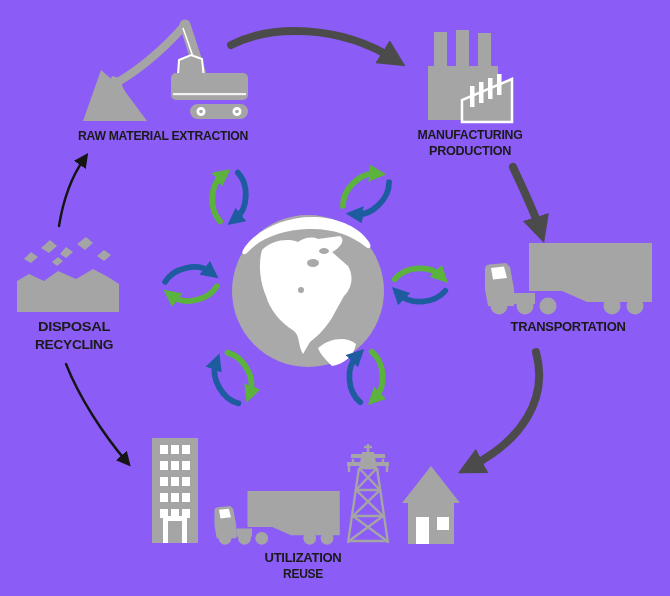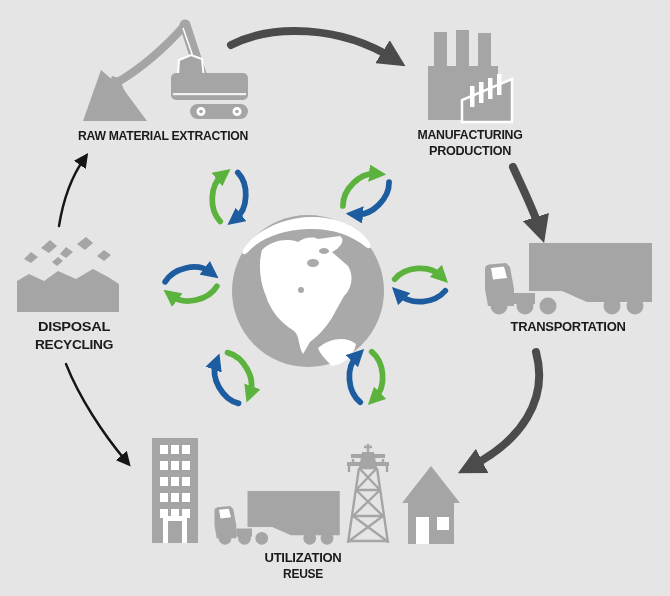--- a/index.html
+++ b/index.html
@@ -1,16 +1,16 @@
 <!DOCTYPE html>
 <html><head>
 <meta charset="utf-8">
 <style>
   html,body{margin:0;padding:0;background:#ffffff;}
-  #stage{position:relative;width:670px;height:596px;background:#e5e5e5;overflow:hidden;
+  #stage{position:relative;width:670px;height:596px;background:#8b5cf6;overflow:hidden;
          font-family:"Liberation Sans",sans-serif;}
   svg{display:block;}
   .icon{fill:#a5a5a5;stroke:none;}
   .icon-stroke{stroke:#a5a5a5;fill:none;}
   .white{fill:#ffffff;}
   .lbl{font-family:"Liberation Sans",sans-serif;font-weight:700;font-size:13px;
        letter-spacing:-0.3px;fill:#1a1a1a;text-anchor:middle;}
   .flow{stroke:#4b4b4b;stroke-width:8;fill:none;stroke-linecap:round;}
   .thin{stroke:#151515;stroke-width:2.4;fill:none;stroke-linecap:round;}
   .cyc{fill:none;stroke-width:5;stroke-linecap:round;}

